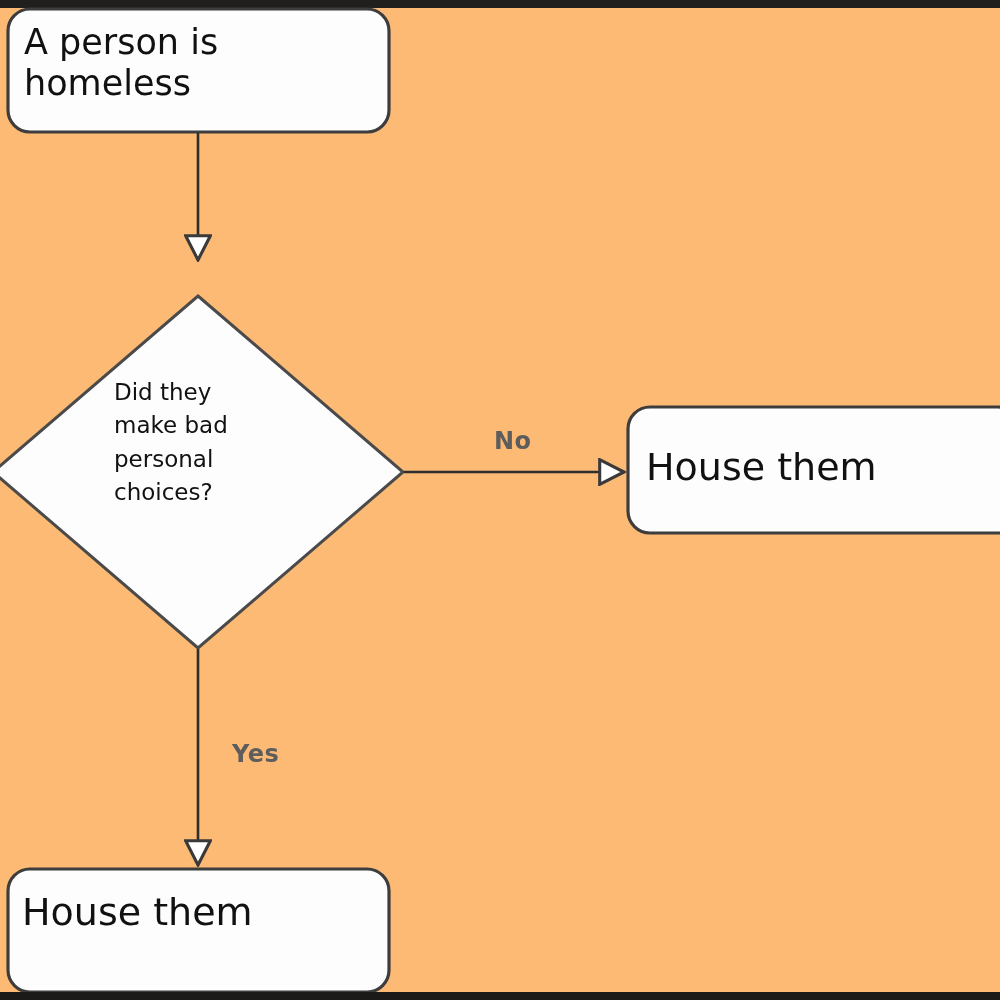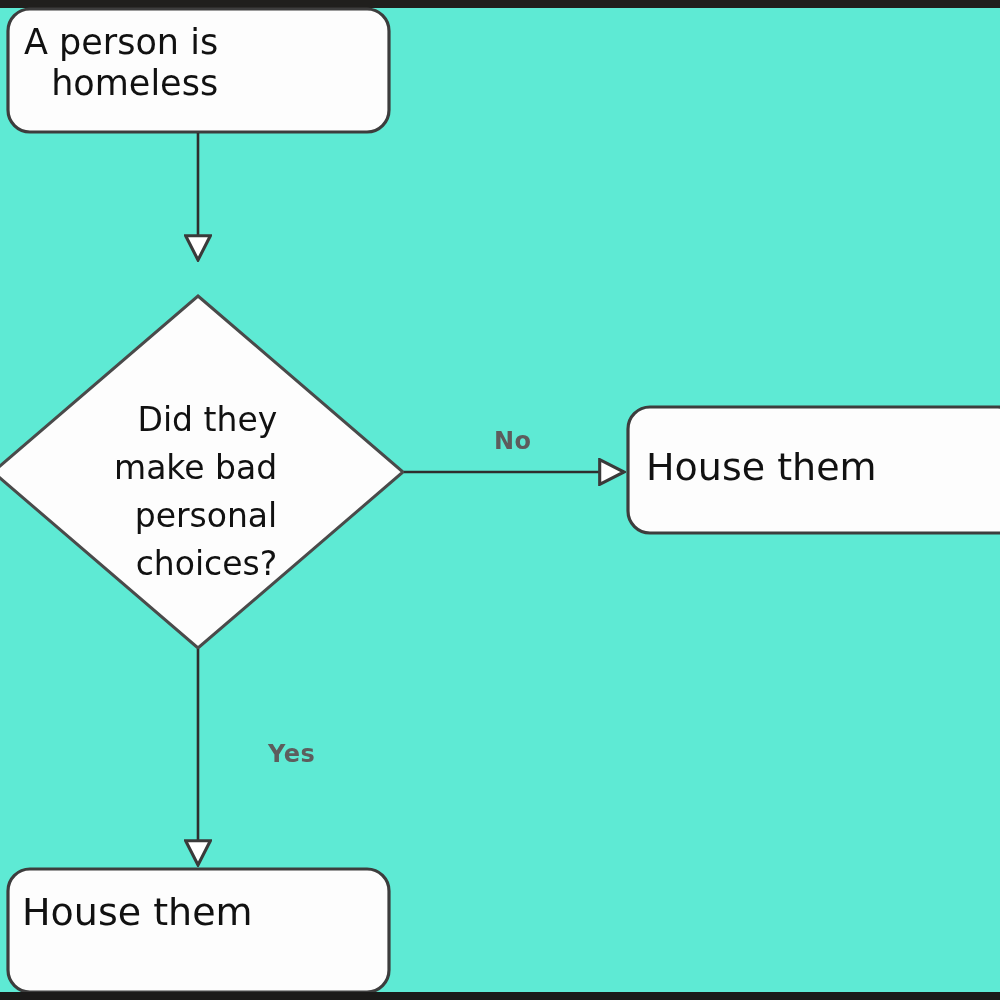--- a/index.html
+++ b/index.html
@@ -7,23 +7,22 @@
     padding: 0;
     background: #ffffff;
   }
   body {
     font-family: "DejaVu Sans", "Liberation Sans", sans-serif;
   }
   #canvas {
     position: relative;
     width: 1000px;
     height: 1000px;
-    background: #5eead4;
+    background: #fdba74;
     overflow: hidden;
-    text-align: right;
   }
   
   .frame-bar-top {
     position: absolute;
     left: 0; top: 0;
     width: 1000px; height: 8px;
     background: #201f1d;
   }
   .frame-bar-bottom {
     position: absolute;
@@ -46,23 +45,22 @@
     letter-spacing: 0px;
   }
   #text-start {
     left: 24px;
     top: 22px;
     font-size: 35px;
   }
   #text-decision {
     left: 114px;
     top: 376px;
-    font-size: 33px;
+    font-size: 23px;
     line-height: 1.45;
-    margin-top: 20px;
   }
   #text-house-no {
     left: 646px;
     top: 445px;
     font-size: 38px;
   }
   #text-house-yes {
     left: 22px;
     top: 890px;
     font-size: 38px;
@@ -75,21 +73,20 @@
     letter-spacing: 0.5px;
   }
   #label-no {
     left: 494px;
     top: 421px;
     margin-top: 6px;
   }
   #label-yes {
     left: 232px;
     top: 740px;
-    margin-left: 36px;
   }
 </style>
 </head>
 <body>
 
 <div id="canvas">
 
   <div class="frame-bar-top"></div>
 
   <svg class="svg-layer" viewBox="0 0 1000 1000">

